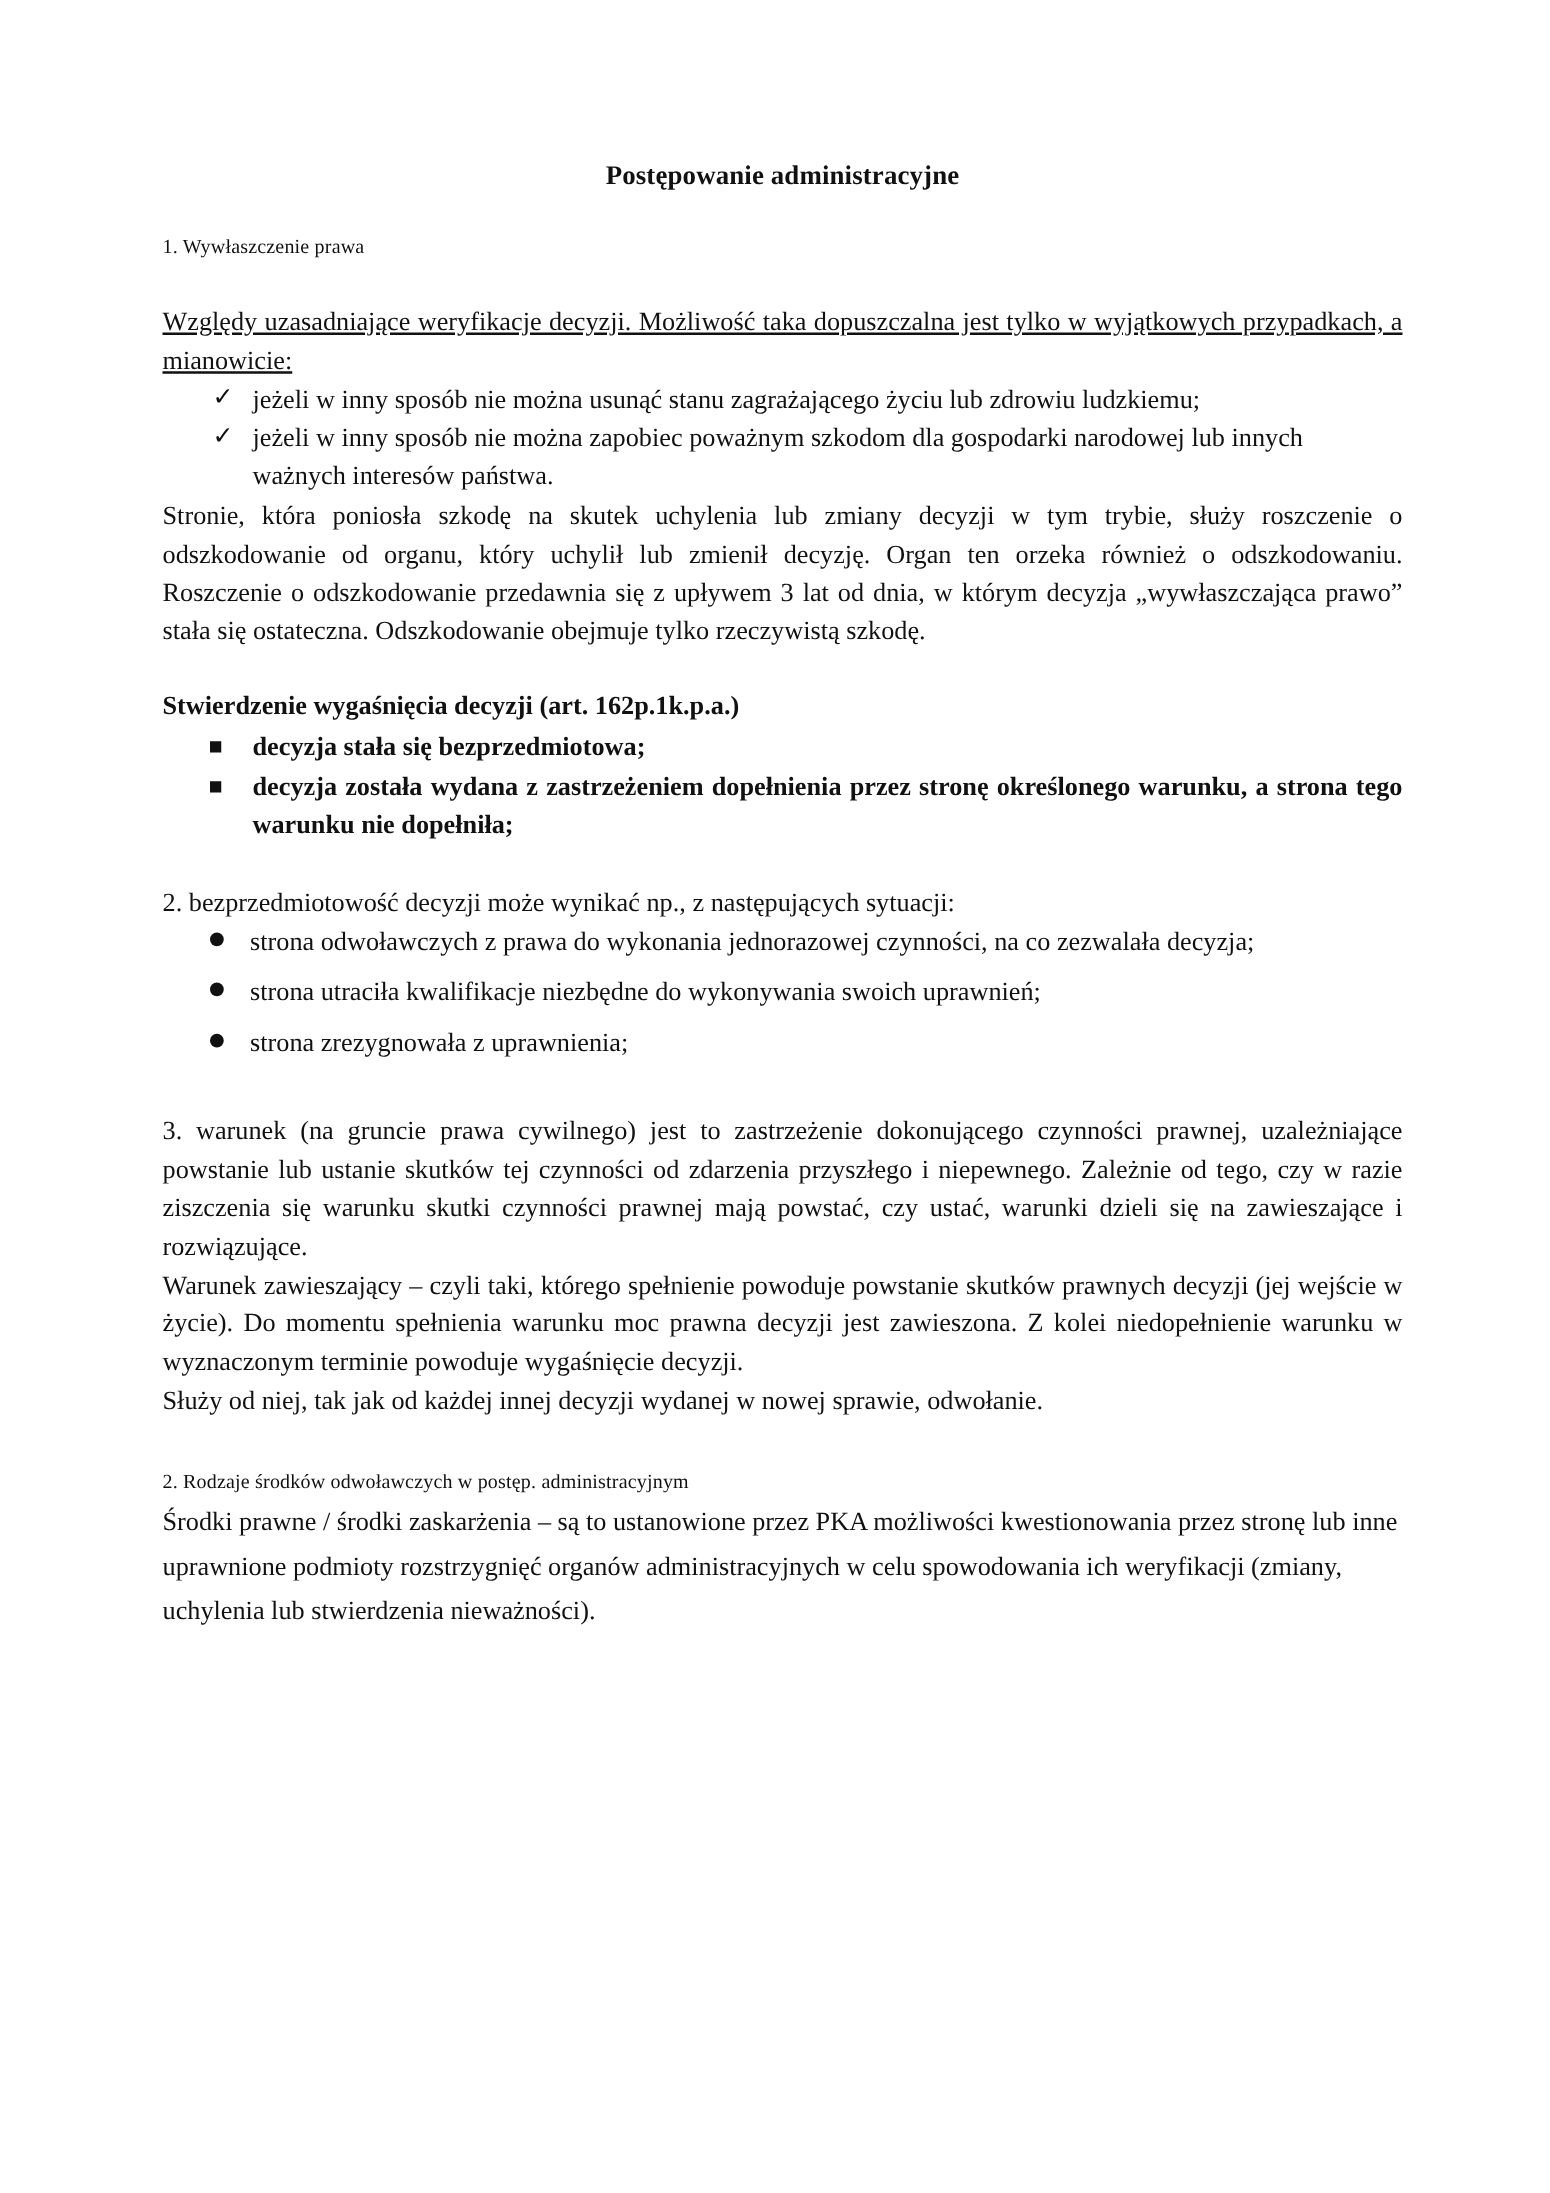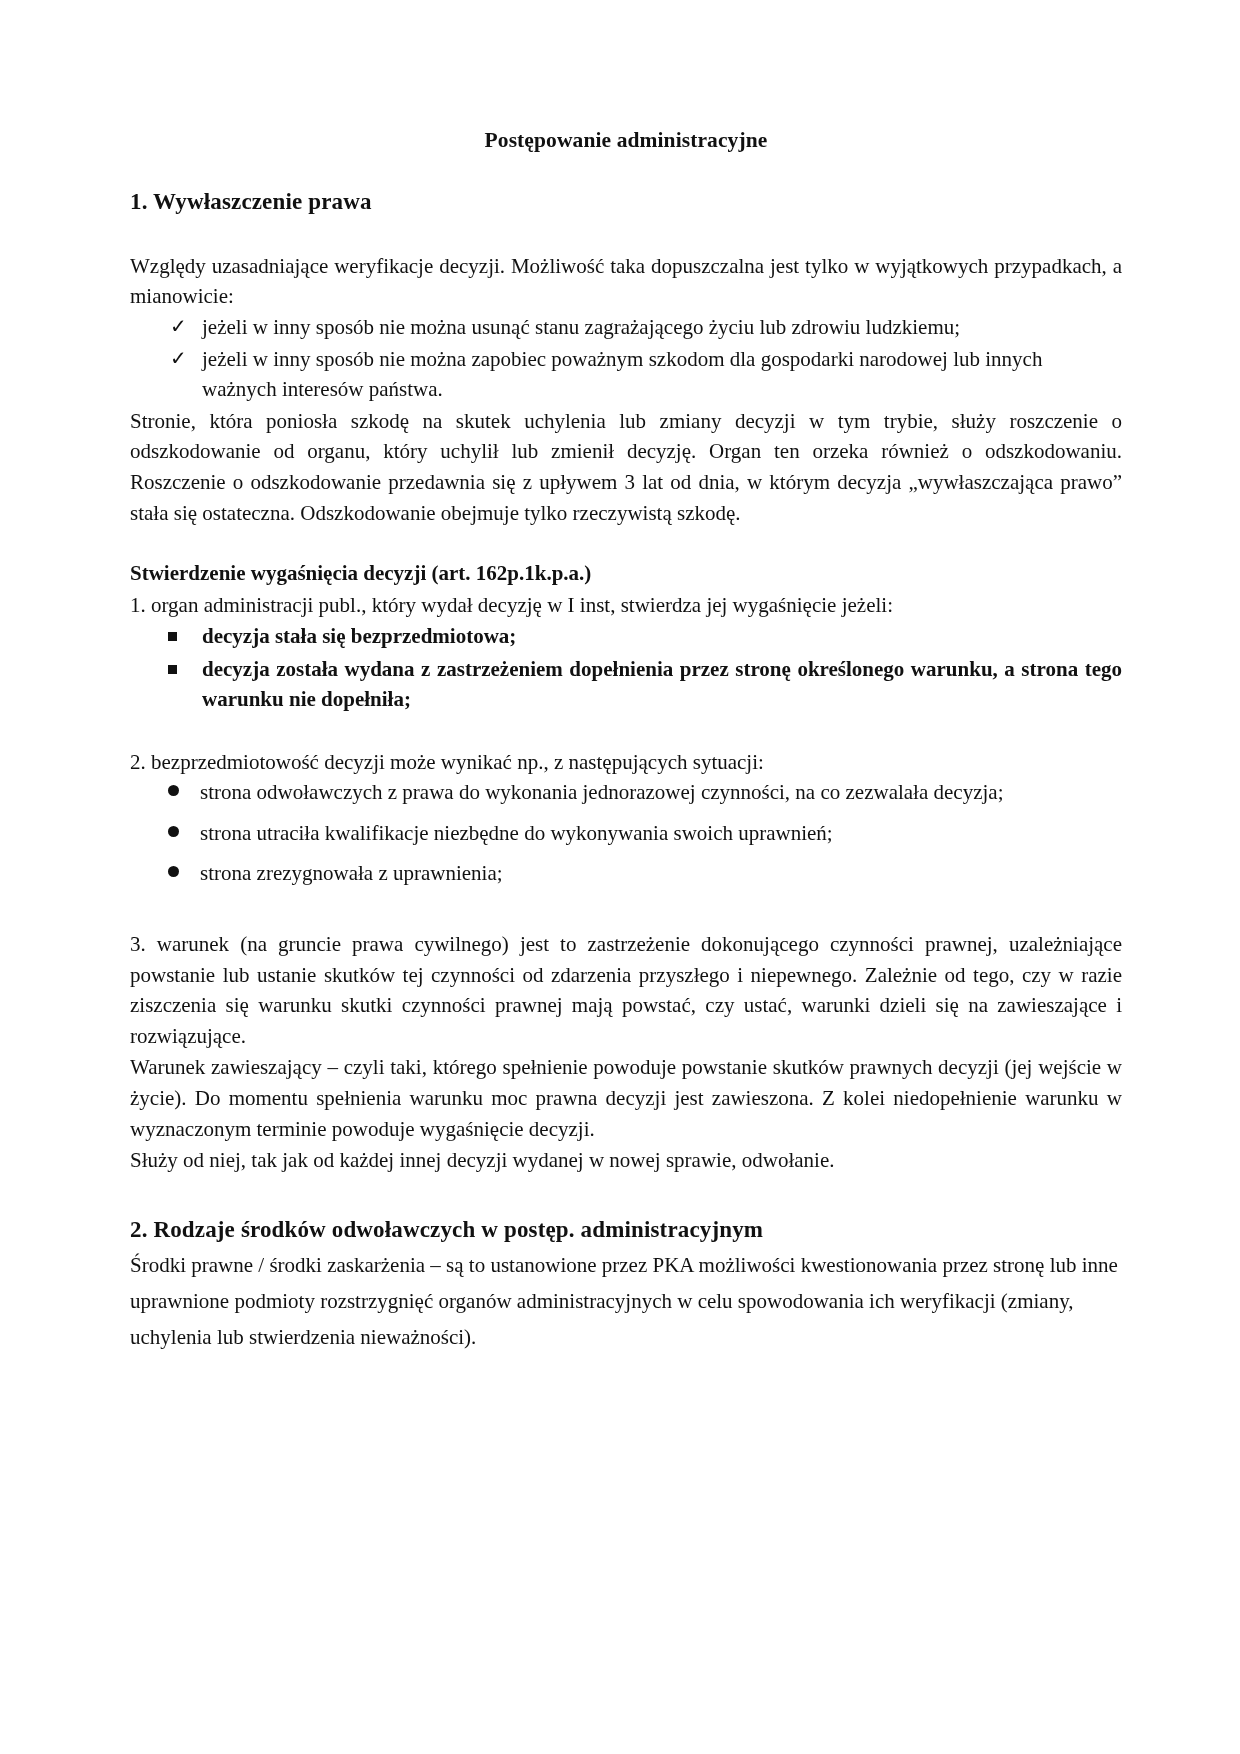--- a/index.html
+++ b/index.html
@@ -24,22 +24,22 @@
   }
   .doc-title {
     text-align: center;
     font-weight: bold;
     font-size: 21.5px;
     letter-spacing: 0.1px;
     margin: 0 0 34px 0;
     line-height: 1.2;
   }
   h2.section-heading {
-    font-size: 23px;
-    font-weight: bold;
+    font-size: 16px;
+    font-weight: normal;
     margin: 0 0 34px 0;
     line-height: 1.25;
     letter-spacing: 0.15px;
   }
   h3.sub-heading {
     font-size: 21px;
     font-weight: bold;
     margin: 0 0 3px 0;
     line-height: 1.35;
   }
@@ -47,20 +47,21 @@
     font-size: 21px;
     line-height: 1.47;
     margin: 0;
     text-align: justify;
     text-justify: inter-word;
   }
   p.para.left {
     text-align: left;
   }
   .underlined {
+    text-decoration: underline;
     text-underline-offset: 2px;
   }
   .spacer-md { height: 30px; }
   .spacer-lg { height: 40px; }
 
   ul.bullets {
     list-style: none;
     margin: 0;
     padding: 0;
   }
@@ -139,21 +140,20 @@
     </li>
   </ul>
 
 
   <p class="para">Stronie, która poniosła szkodę na skutek uchylenia lub zmiany decyzji w tym trybie, służy roszczenie o odszkodowanie od organu, który uchylił lub zmienił decyzję. Organ ten orzeka również o odszkodowaniu. Roszczenie o odszkodowanie przedawnia się z upływem 3 lat od dnia, w którym decyzja „wywłaszczająca prawo” stała się ostateczna. Odszkodowanie obejmuje tylko rzeczywistą szkodę.</p>
 
   <div class="spacer-md"></div>
 
   <h3 class="sub-heading">Stwierdzenie wygaśnięcia decyzji (art. 162p.1k.p.a.)</h3>
 
-  <p class="para left">1. organ administracji publ., który wydał decyzję w I inst, stwierdza jej wygaśnięcie jeżeli:</p>
 
   <ul class="bullets square">
     <li>
       <span class="marker"></span>
       <span>decyzja stała się bezprzedmiotowa;</span>
     </li>
     <li>
       <span class="marker"></span>
       <span>decyzja została wydana z zastrzeżeniem dopełnienia przez stronę określonego warunku, a strona tego warunku nie dopełniła;</span>
     </li>

